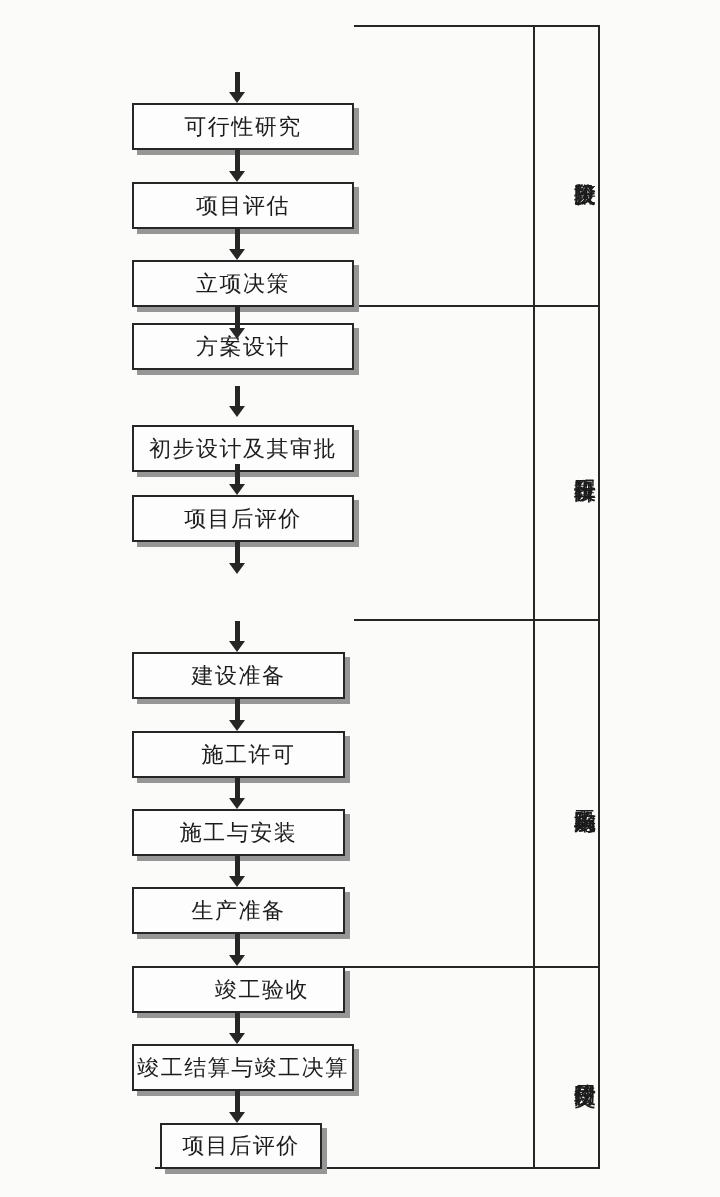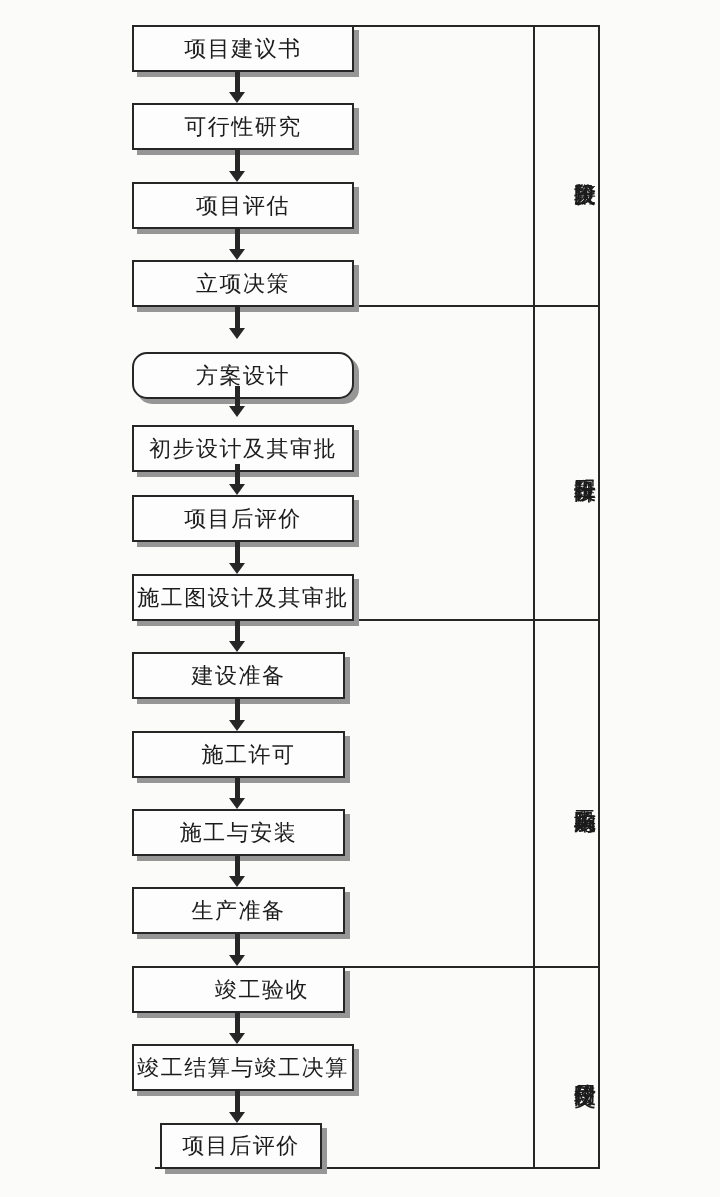--- a/index.html
+++ b/index.html
@@ -85,28 +85,26 @@
   <div class="hline" style="top:305px;left:354px;width:246px;"></div>
   <div class="hline" style="top:619px;left:354px;width:246px;"></div>
   <div class="hline" style="top:966px;left:344px;width:256px;"></div>
   <div class="hline" style="top:1167px;left:155px;width:445px;"></div>
 
   <div class="phase-label" style="top:166px;">投资决策阶段</div>
   <div class="phase-label" style="top:463px;">工程设计阶段</div>
   <div class="phase-label" style="top:793px;">采购与施工阶段</div>
   <div class="phase-label" style="top:1067px;">交付使用阶段</div>
 
-  <div class="step" style="top:25px;">项目建议书</div>
   <div class="step" style="top:103px;text-align:center;">可行性研究</div>
   <div class="step" style="top:182px;">项目评估</div>
   <div class="step" style="top:260px;">立项决策</div>
-  <div class="step" style="top:352px;border-radius:15px;">方案设计</div>
+  <div class="step" style="top:323px;">方案设计</div>
   <div class="step" style="top:417px;margin-top:8px;">初步设计及其审批</div>
   <div class="step" style="top:495px;">项目后评价</div>
-  <div class="step" style="top:574px;">施工图设计及其审批</div>
   <div class="step step--mid" style="top:652px;">建设准备</div>
   <div class="step step--mid" style="top:731px;padding-left:20px;">施工许可</div>
   <div class="step step--mid" style="top:809px;">施工与安装</div>
   <div class="step step--mid" style="top:887px;">生产准备</div>
   <div class="step step--mid" style="top:966px;padding-left:47px;">竣工验收</div>
   <div class="step" style="top:1044px;">竣工结算与竣工决算</div>
   <div class="step step--last" style="top:1123px;">项目后评价</div>
 
   <div class="arrow" style="top:72px;height:31px;">
       <div class="stem"></div>

